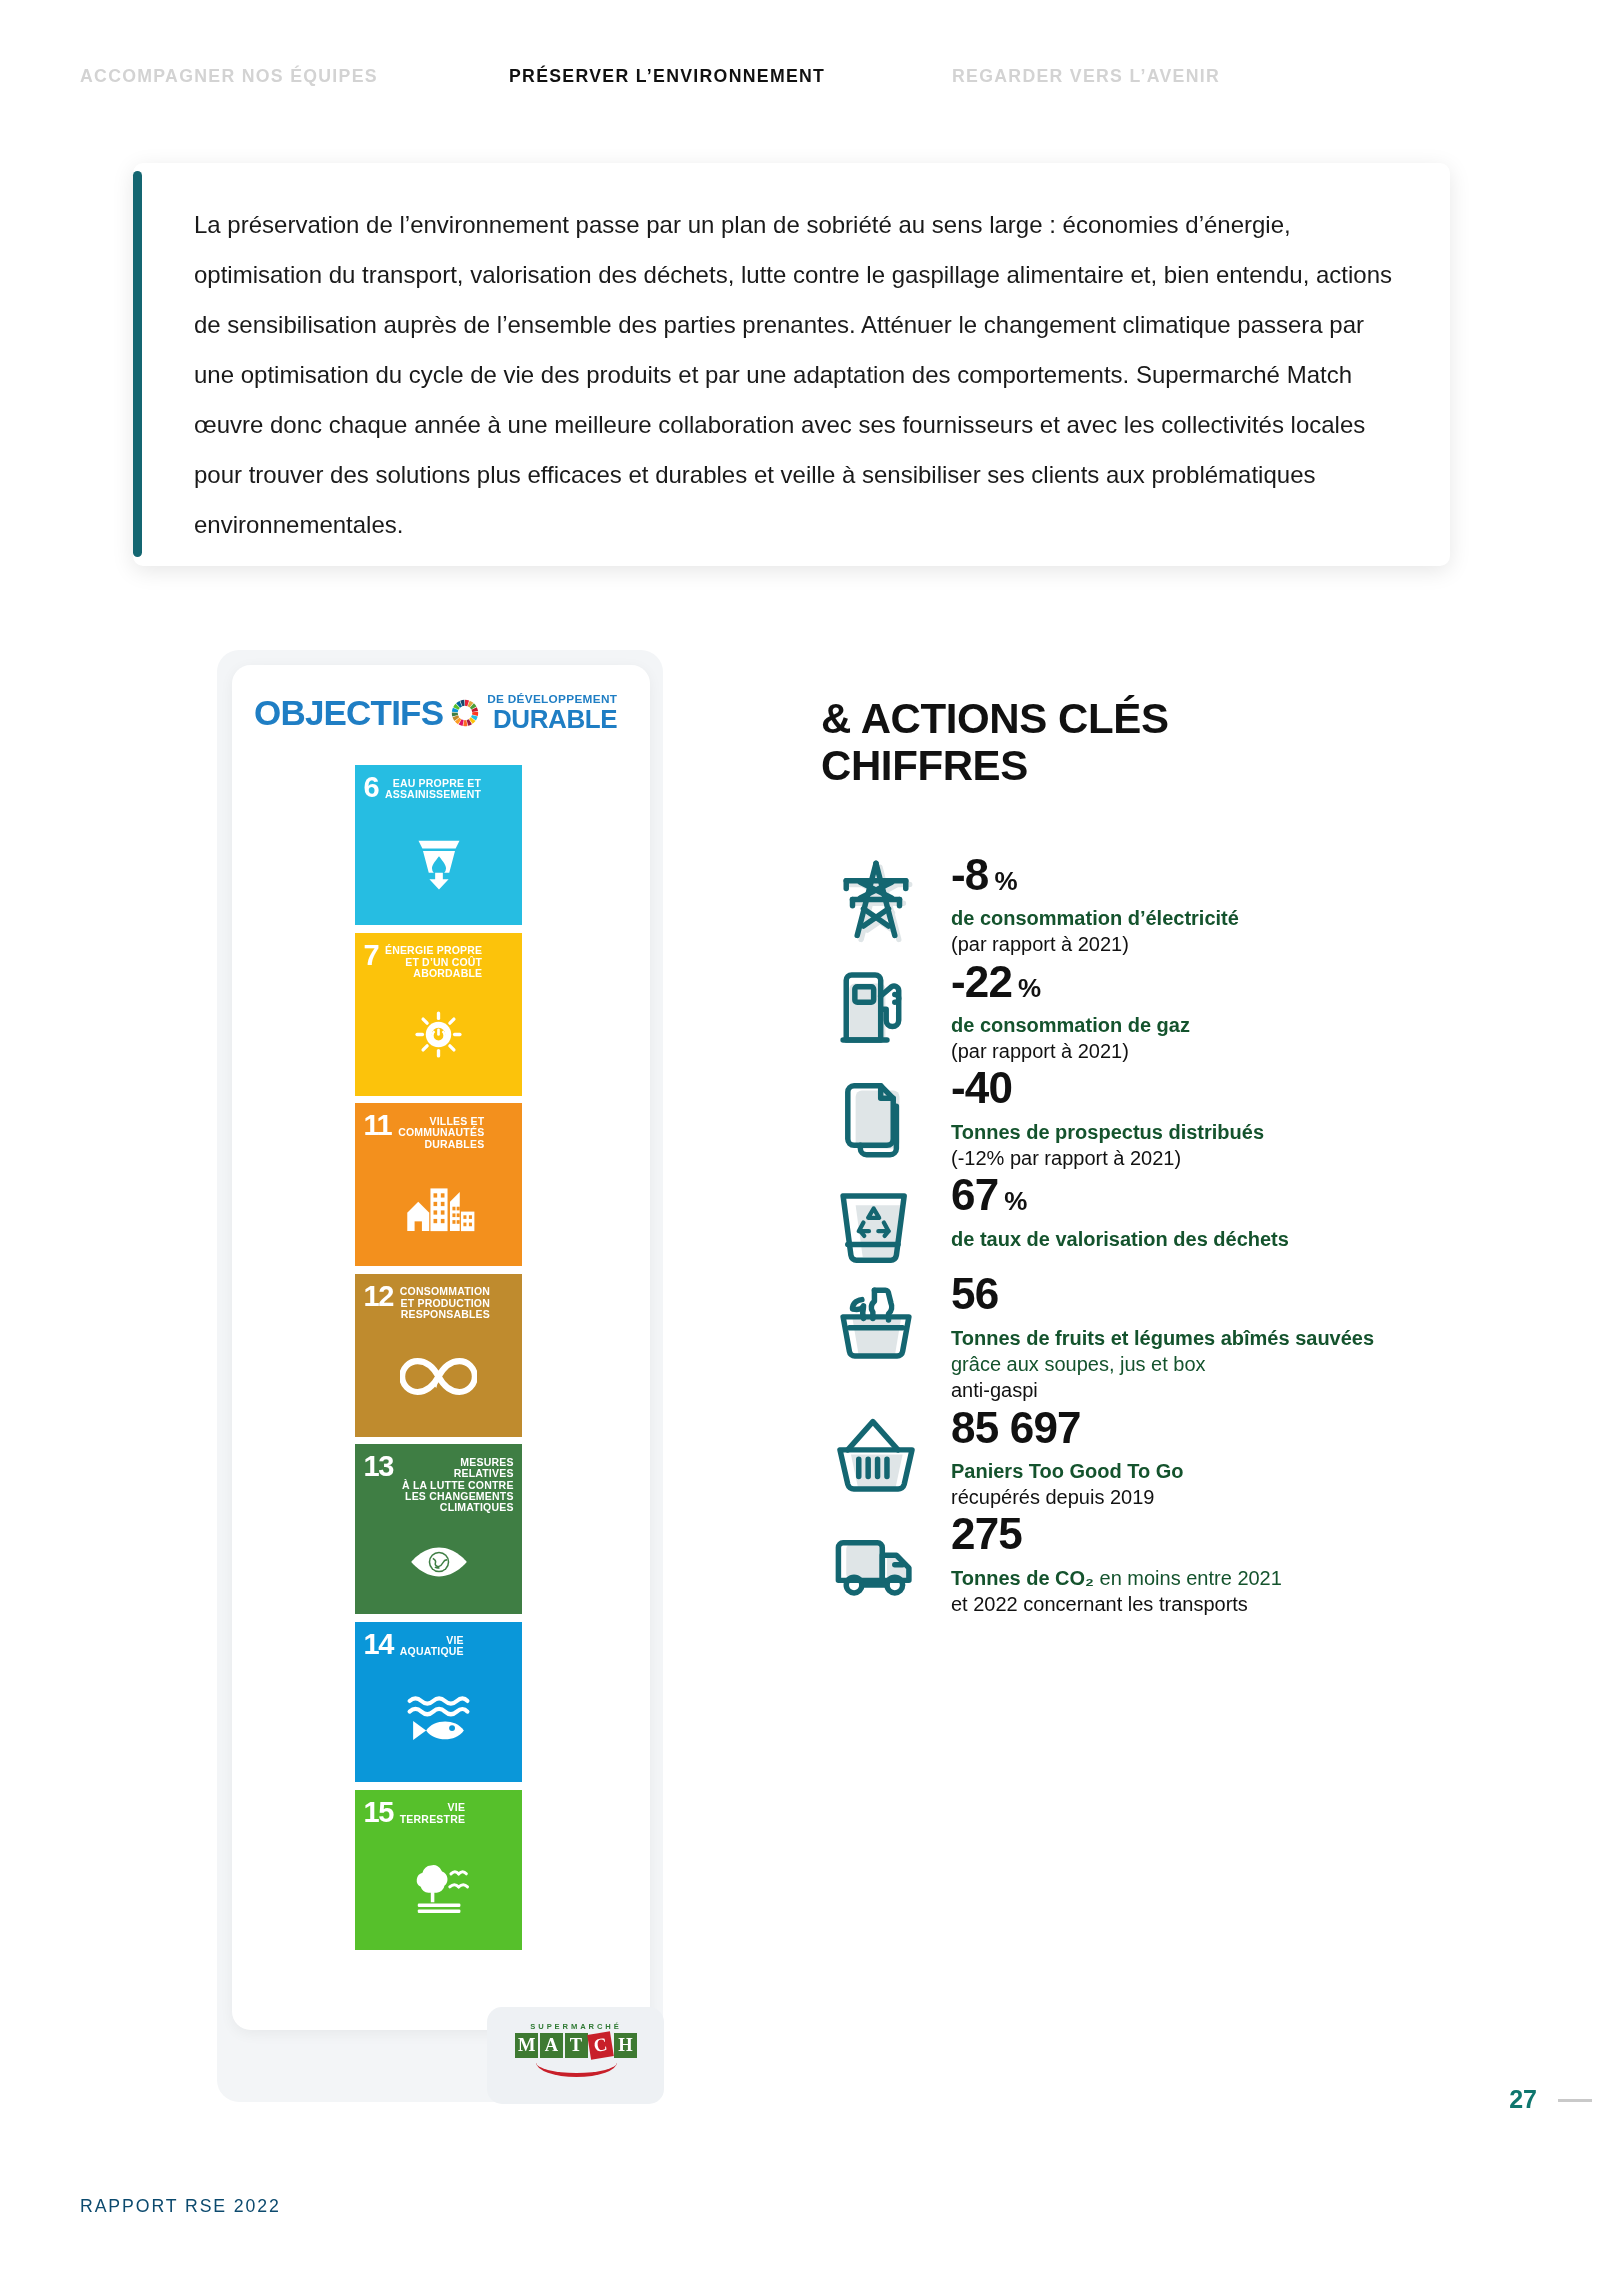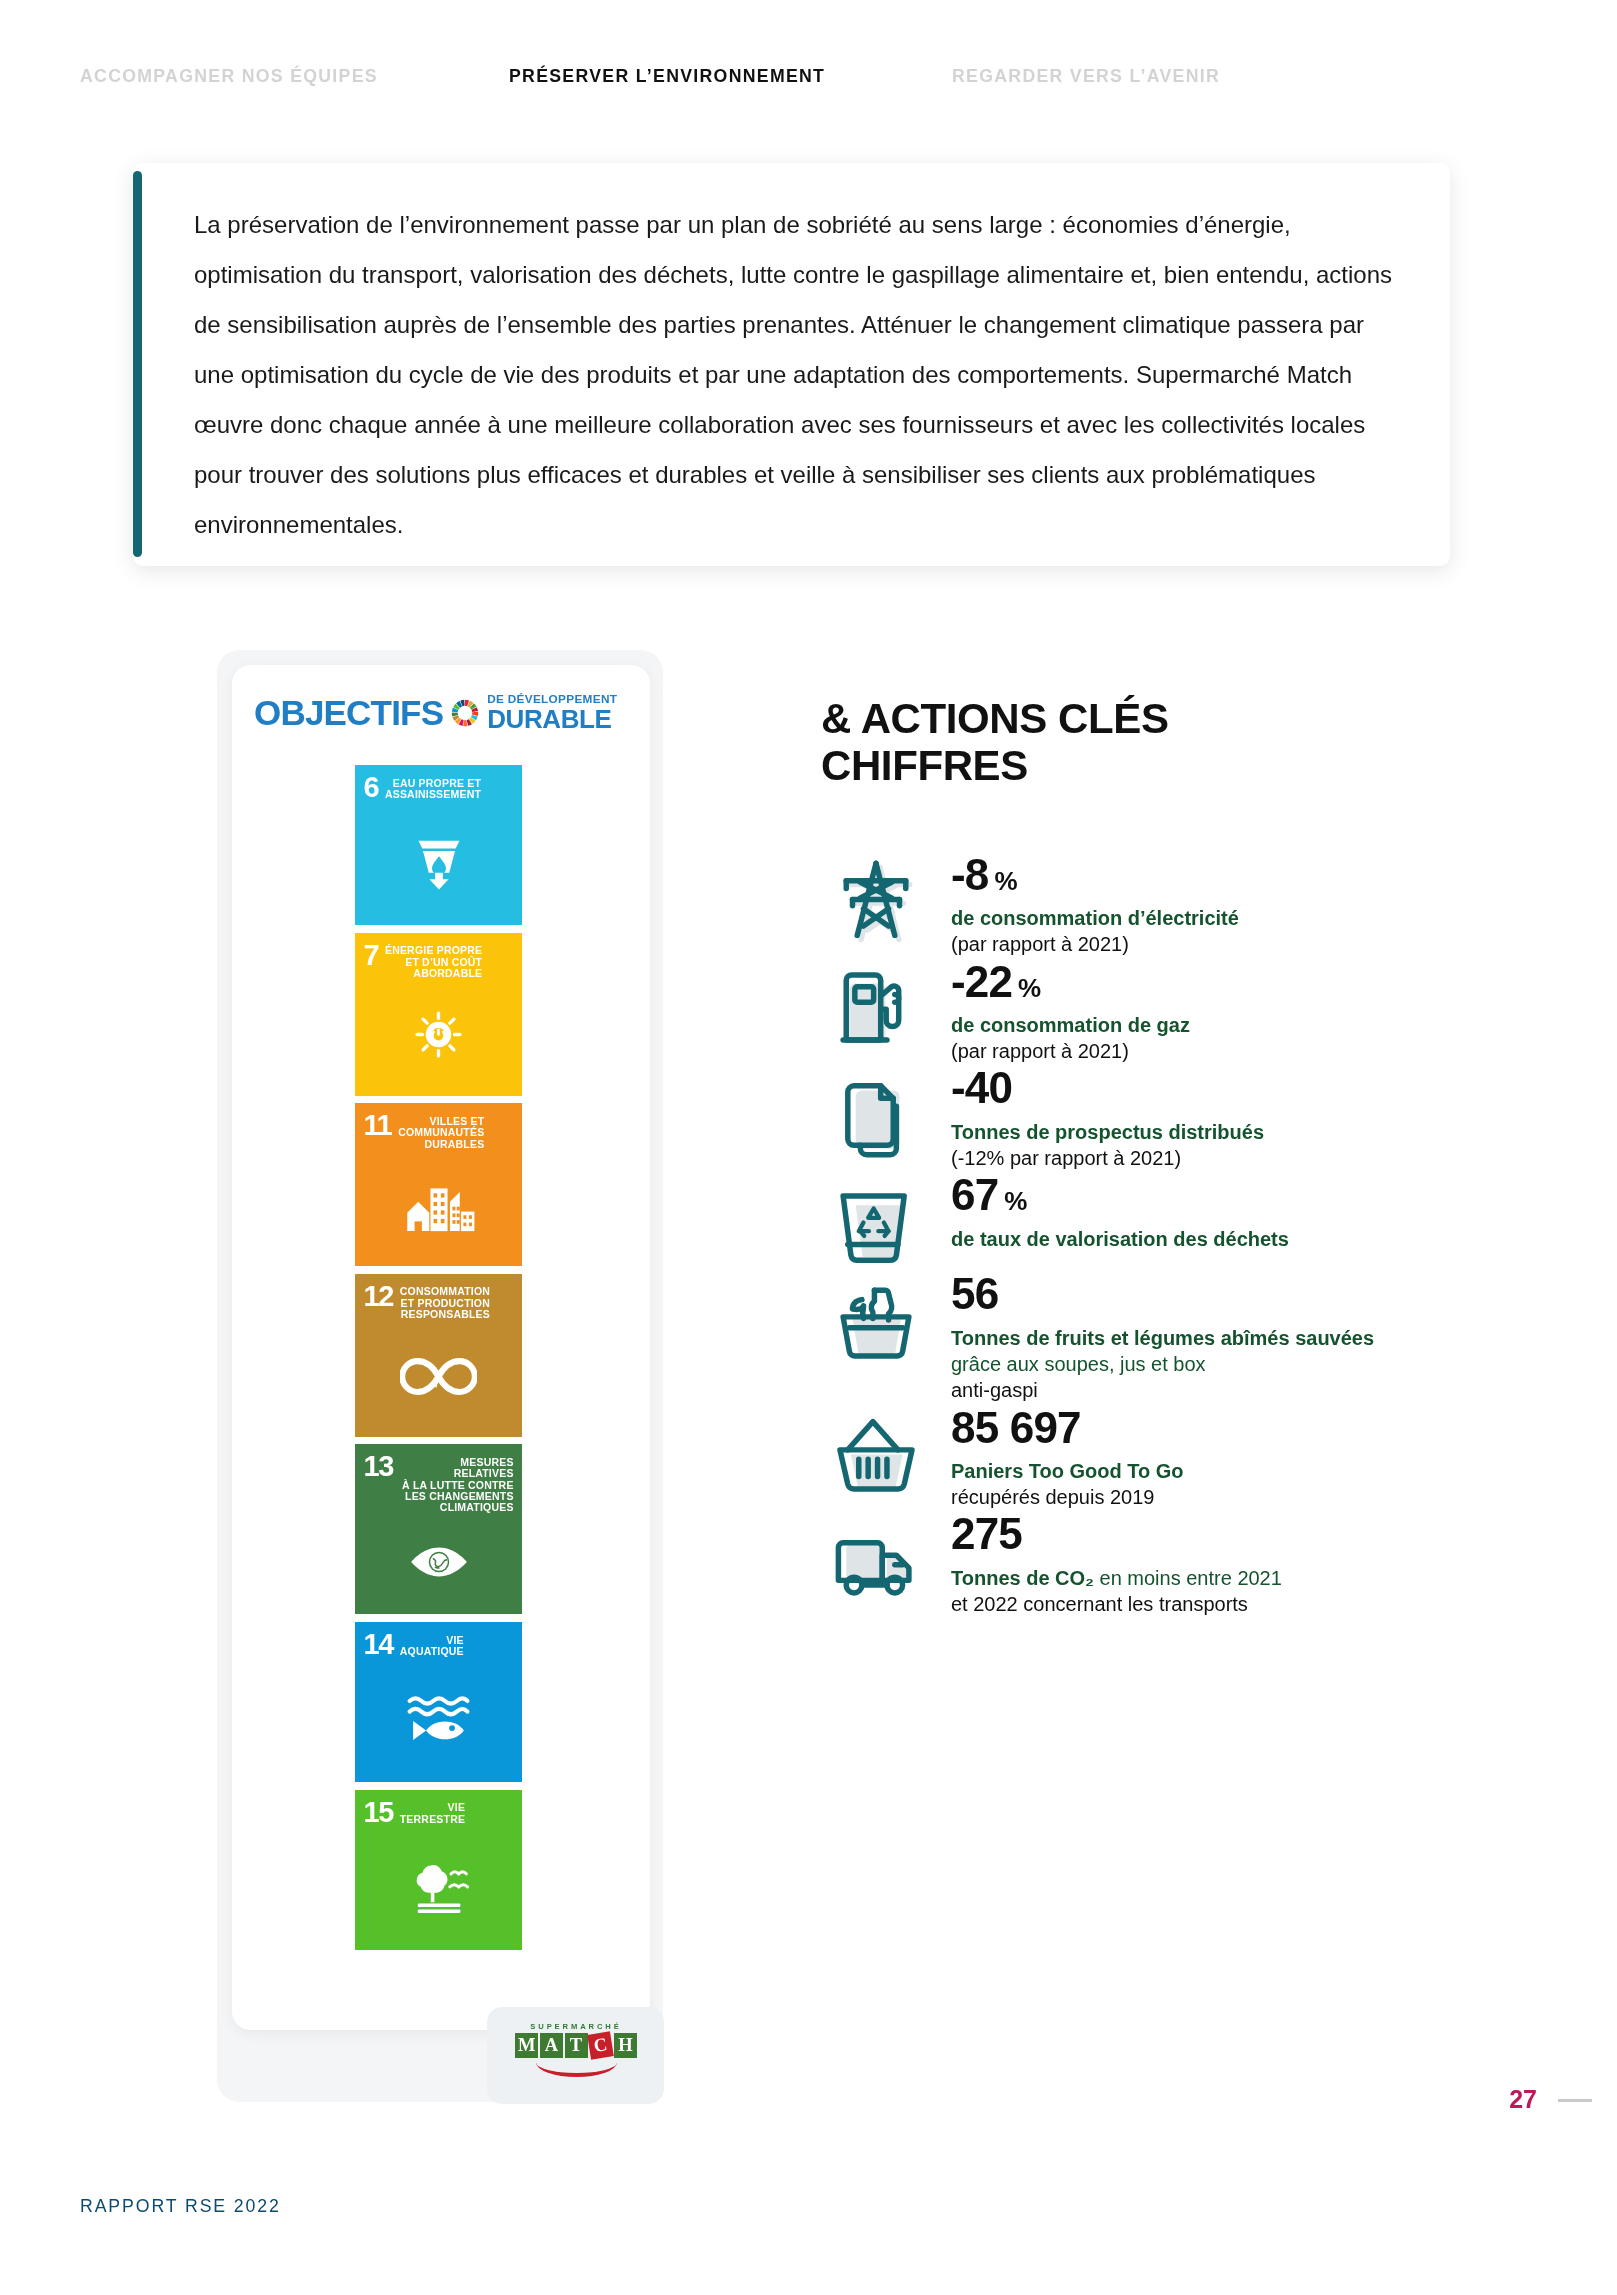--- a/index.html
+++ b/index.html
@@ -59,21 +59,21 @@
   }
   .oddcard{
     position:absolute; left:232px; top:665px;
     width:418px; height:1365px;
     background:#ffffff;
     border-radius:18.5px;
     box-shadow:0 3.4px 13.5px rgba(0,0,0,0.05);
   }
   .oddlogo{
     position:absolute; left:254px; top:693px;
-    display:flex; align-items:center; gap:5px;
+    display:flex; align-items:center; gap:5px;text-align:right;
   }
   .odd-objectifs{
     font-size:35px; font-weight:800; letter-spacing:-0.8px;
     color:#1f7ec4;
   }
   .odd-wheel{ width:34px;height:34px;position:relative;display:inline-block; }
   .odd-right{ display:flex;flex-direction:column;line-height:1; }
   .odd-dev{ font-size:11.8px;font-weight:800;color:#1f7ec4;letter-spacing:0.3px; }
   .odd-dur{ font-size:26px;font-weight:800;color:#1f7ec4;letter-spacing:-0.4px;margin-top:0.8px;}
 
@@ -162,21 +162,21 @@
     margin-top:8.4px; line-height:1.32;
   }
   .statline2{
     font-size:20px; font-weight:400; color:#111;
     line-height:1.32;
   }
   .statline1 .reg{font-weight:400;}
 
   .pagenum{
     position:absolute; right:80px; top:2085px;
-    font-size:25px; font-weight:800; color:#be185d;
+    font-size:25px; font-weight:800; color:#0f766e;
   }
   .pagerule{
     position:absolute; right:25px; top:2099px;
     width:34px;height:2.5px;background:#c9c9c9;
   }
   .footer{
     position:absolute; left:80px; top:2196px;
     font-size:17.7px; letter-spacing:1.9px; color:#0c4a6e;
     font-weight:400;
   }

